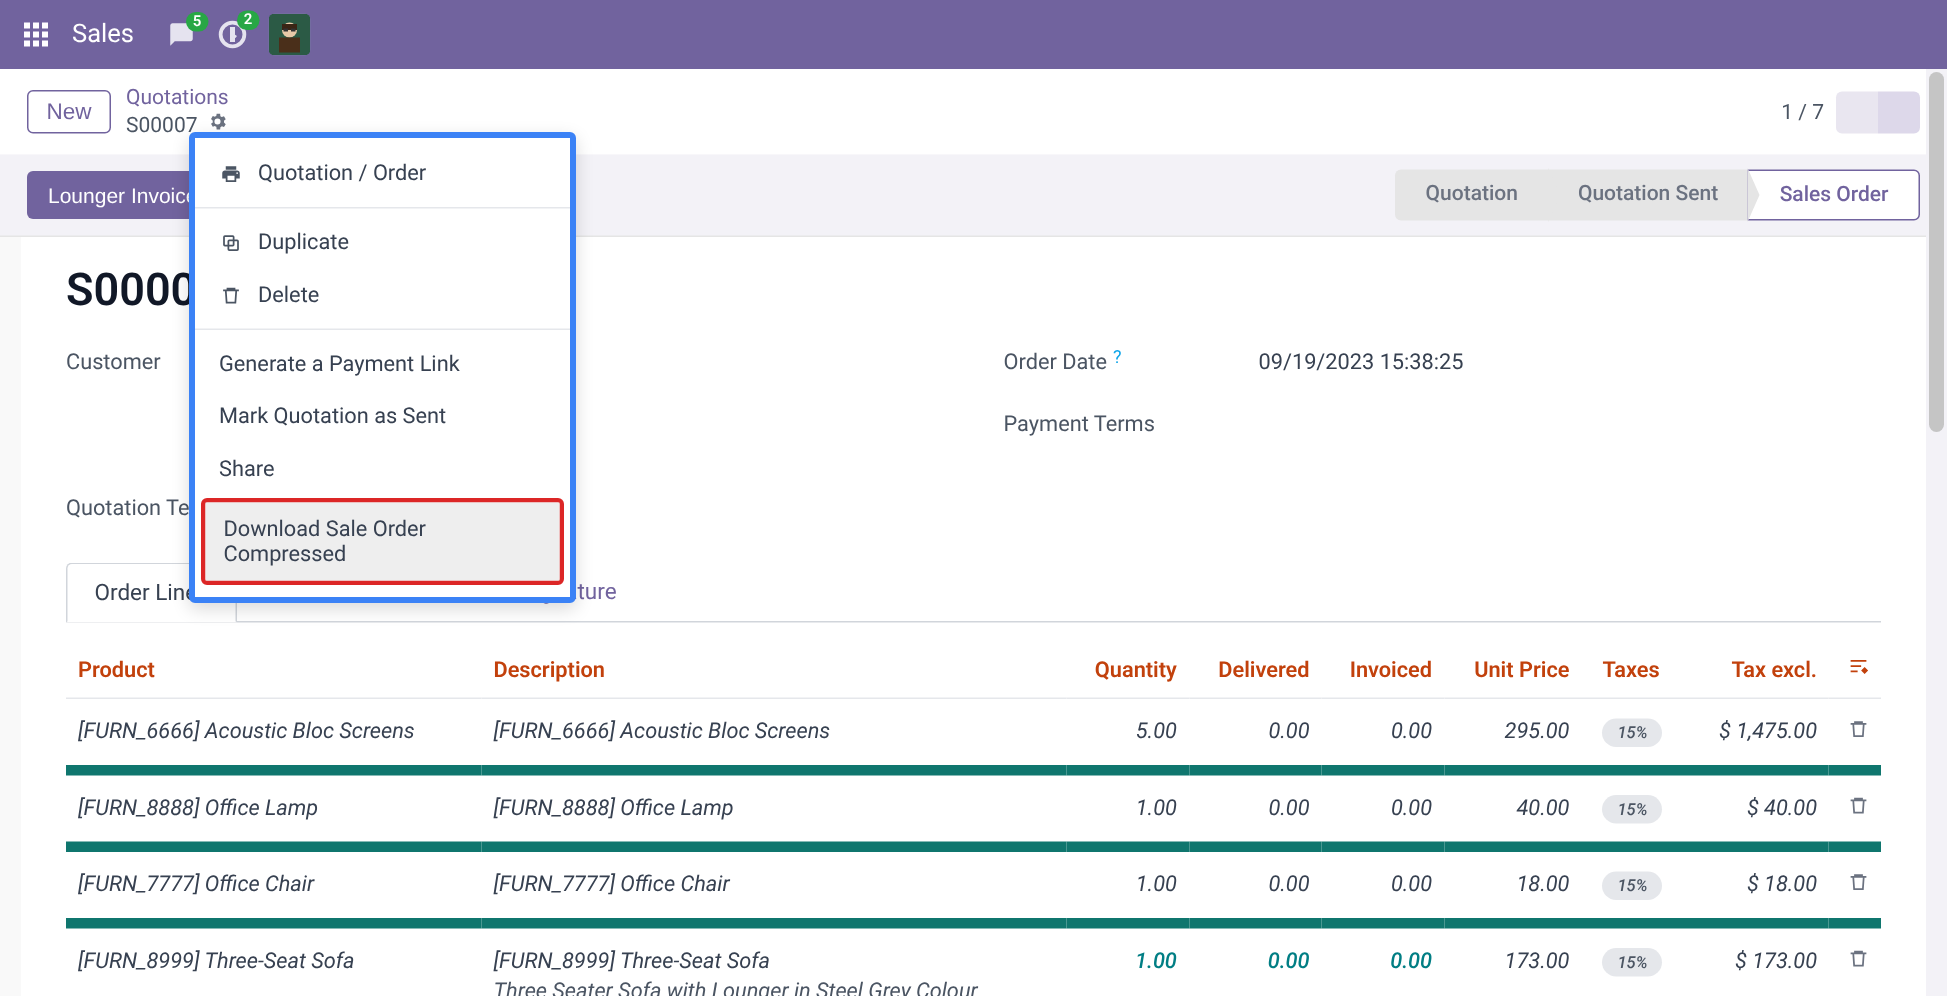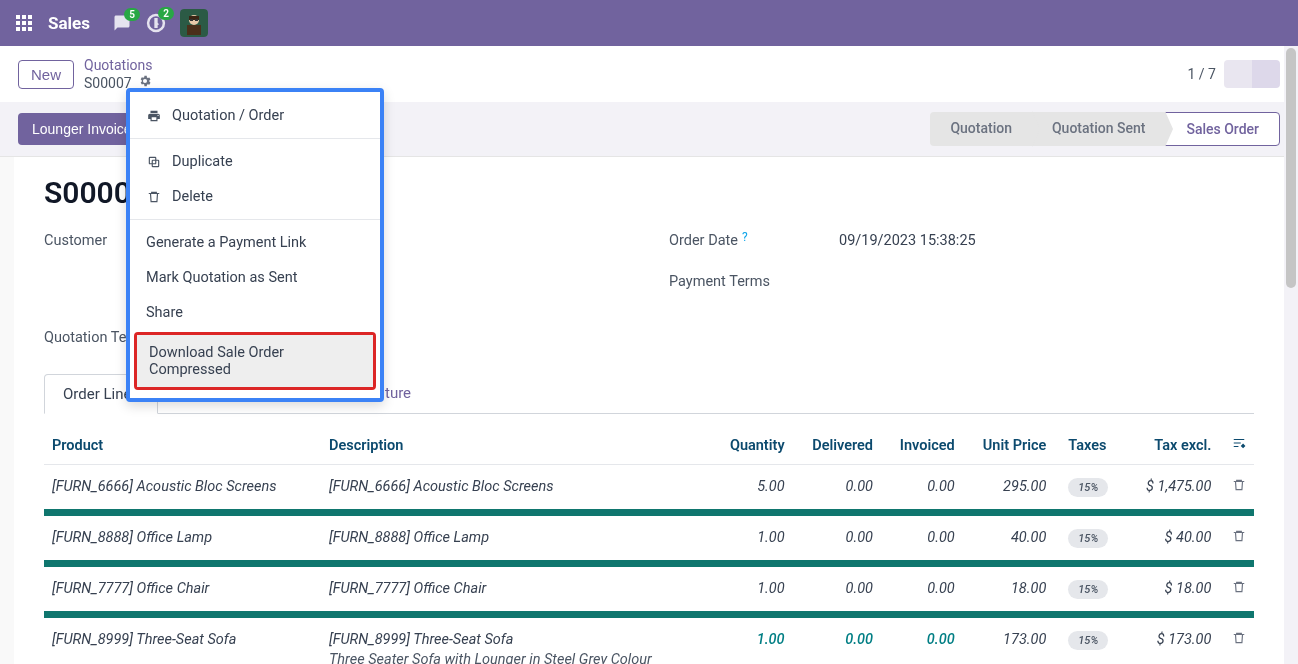--- a/index.html
+++ b/index.html
@@ -2,21 +2,21 @@
 <html><head>
 <meta charset="utf-8">
 <style>
 * { box-sizing: border-box; margin: 0; padding: 0; }
 body { font-family: -apple-system, BlinkMacSystemFont, "Segoe UI", Roboto, sans-serif; font-size: 14px; color: #374151; background: #f9f9f9; }
 
 
 .navbar { background: #71639e; height: 46px; display: flex; align-items: center; padding: 0 16px; color: #fff; }
 .apps-icon { display: grid; grid-template-columns: repeat(3, 4px); grid-gap: 2px; cursor: pointer; margin-right: 16px; }
 .apps-icon span { width: 4px; height: 4px; background: #fff; }
-.brand { font-weight: 700; font-size: 17px; margin-right: 22px; }
+.brand { font-weight: 400; font-size: 17px; margin-right: 22px; }
 .nav-items { display: flex; gap: 22px; flex: 1; }
 .nav-item { color: #e5e3ef; cursor: pointer; font-size: 15px; }
 .nav-right { display: flex; align-items: center; gap: 14px; }
 .chat-badge, .bell-badge { position: relative; display: flex; align-items: center; }
 .chat-badge svg, .bell-badge svg { fill: #e5e3ef; }
 .count-badge { position: absolute; top: -6px; right: -8px; background: #28a745; color: #fff; font-size: 10px; font-weight: 600; border-radius: 8px; padding: 1px 5px; }
 .avatar { width: 28px; height: 28px; border-radius: 4px; background: #8b7dbd; display: flex; align-items: center; justify-content: center; overflow: hidden; }
 
 
 .crumb-bar { display: flex; align-items: center; padding: 10px 18px; background: #fff; }
@@ -62,21 +62,21 @@
 .form-value { color: #374151; font-size: 14.5px; }
 .help-q { color: #0ea5e9; font-size: 12px; cursor: help; position: relative; top: -4px; }
 
 
 .tabs { display: flex; border-bottom: 1px solid #d1d5db; margin-bottom: 12px; }
 .tab { padding: 10px 18px; cursor: pointer; color: #71639e; font-size: 15px; }
 .tab.active { border: 1px solid #d1d5db; border-bottom: 1px solid #fff; border-radius: 4px 4px 0 0; margin-bottom: -1px; color: #374151; background: #fff; }
 
 
 .tbl { width: 100%; border-collapse: collapse; }
-.tbl th { text-align: left; padding: 10px 8px; font-weight: 600; color: #0c4a6e; font-size: 14.5px; border-bottom: 1px solid #e5e7eb; }
+.tbl th { text-align: left; padding: 10px 8px; font-weight: 600; color: #c2410c; font-size: 14.5px; border-bottom: 1px solid #e5e7eb; }
 .tbl th.r, .tbl td.r { text-align: right; }
 .tbl td { padding: 13px 8px; border-bottom: 7px solid #0f766e; font-size: 14.5px; vertical-align: top; font-style: italic; }
 .tax-pill { background: #e5e7eb; color: #4b5563; padding: 3px 10px; border-radius: 12px; font-size: 11px; font-weight: 500; }
 .link-val { color: #017e84; font-weight: 500; }
 .desc-sub { color: #4b5563; margin-top: 3px; }
 .del-ico { color: #6b7280; cursor: pointer; }
 .cog-th { color: #6b7280; cursor: pointer; }
 
 .scrolltrack { position: fixed; right: 0; top: 46px; bottom: 0; width: 14px; background: #f3f2f7; }
 .scrollthumb { position: absolute; left: 2px; top: 2px; width: 10px; height: 240px; background: #c5c5c5; border-radius: 5px; }

